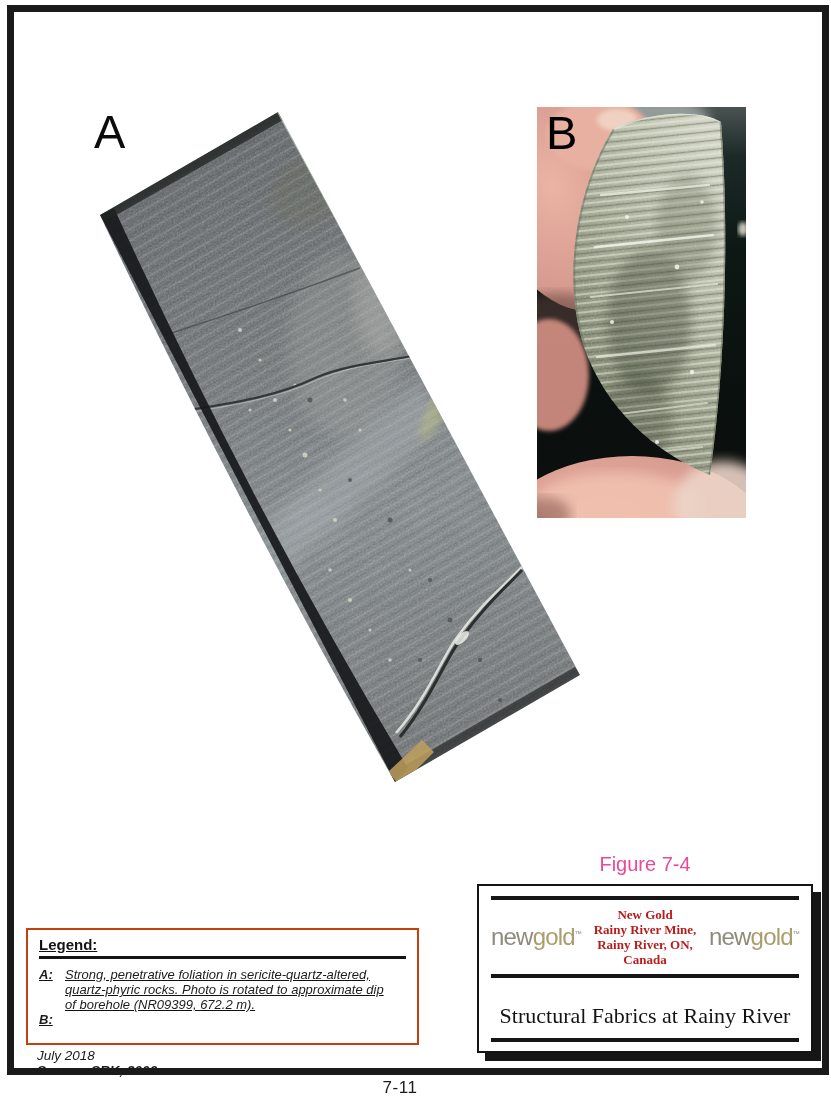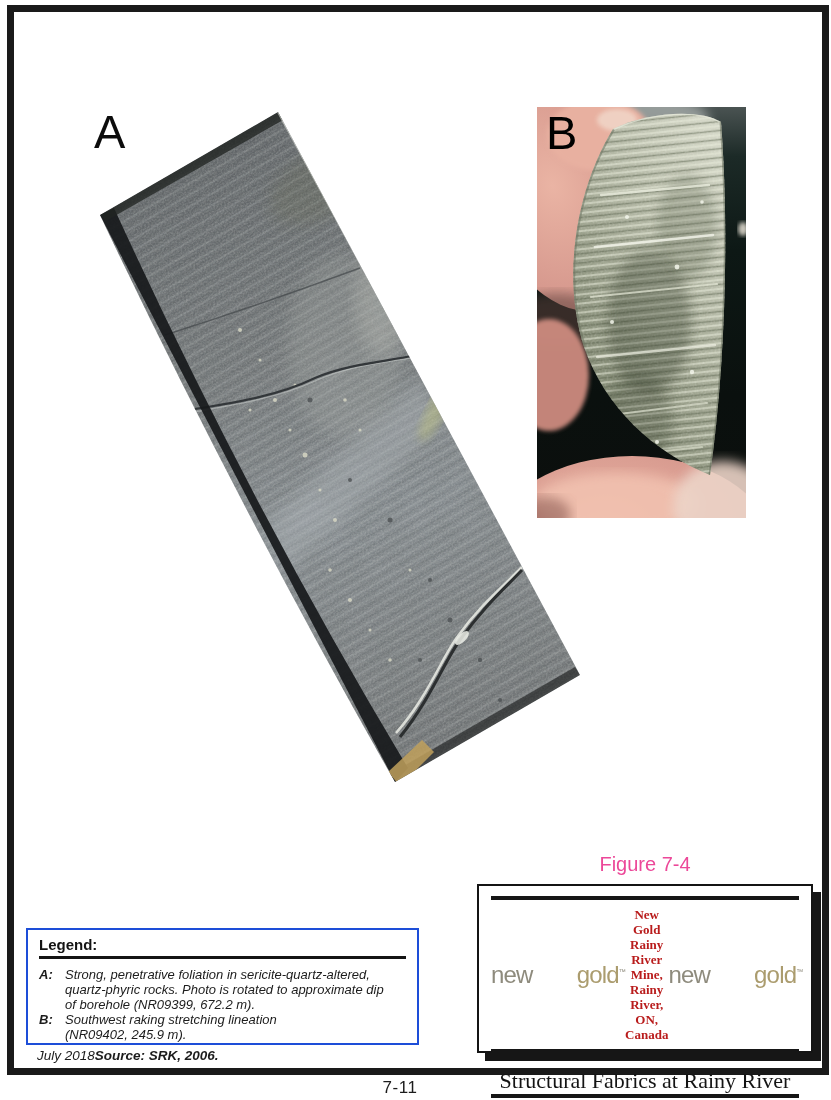--- a/index.html
+++ b/index.html
@@ -32,47 +32,48 @@
   .title-block{
     position:absolute;left:477px;top:884px;width:336px;height:169px;
     background:#fff;border:2px solid #141414;box-sizing:border-box;
     box-shadow:8px 8px 0 #161616;
     display:flex;flex-direction:column;padding:10px 12px 9px 12px;
   }
   .tb-rule{height:4px;background:var(--rule,#161616);flex:none;}
   .tb-logo-row{display:flex;align-items:center;justify-content:space-between;padding:7px 0 7px 0;}
   .logo{font-size:24px;letter-spacing:-0.8px;white-space:nowrap;}
   .logo-new{color:var(--logo-new,#8e8b7d);text-align:center;}
-  .logo-gold{color:var(--logo-gold,#ab9c6e);margin-left:44px;}
+  .logo-gold{color:var(--logo-gold,#ab9c6e);}
   .logo-tm{font-size:7px;vertical-align:super;color:var(--logo-new,#8e8b7d);}
   .tb-company{
     font-family:"Liberation Serif",serif;font-weight:bold;font-size:13px;
     line-height:15px;text-align:center;white-space:pre-line;color:#b91c1c;
   }
   .tb-title{
     flex:1;display:flex;align-items:center;justify-content:center;
     font-family:"Liberation Serif",serif;font-size:22px;color:#141414;white-space:nowrap;margin-top:15px;
   }
   
   .legend-box{
     position:absolute;left:26px;top:928px;width:393px;height:117px;
-    border:2px solid #1d4ed8;box-sizing:border-box;background:#fff;
+    border:2px solid #c2410c;box-sizing:border-box;background:#fff;
     padding:6px 11px 0 11px;
+    text-decoration:underline;
   }
   .legend-title{font-weight:bold;font-size:15px;color:#141414;}
   .legend-rule{height:3px;background:#141414;margin-top:3px;}
   .legend-items{margin-top:8px;font-style:italic;font-size:13px;line-height:15px;color:#1c1c1c;}
   .legend-item{display:flex;align-items:flex-start;}
   .li-label{font-weight:bold;width:26px;flex:none;}
   .li-text{white-space:pre-line;}
   
   .footer-row{
     position:absolute;left:26px;top:1048px;width:393px;box-sizing:border-box;
-    padding-left:11px;display:flex;justify-content:flex-start;
-    font-size:13.5px;font-style:italic;color:#1c1c1c;
+    padding-left:11px;display:flex;justify-content:space-between;
+    font-size:13.5px;font-style:italic;color:#1c1c1c;flex-direction:column;
   }
   .footer-source{font-weight:bold;}
   
   .page-number{
     position:absolute;left:0;top:1078px;width:800px;text-align:center;
     font-size:17px;letter-spacing:.5px;color:#1c1c1c;
   }
 </style>
 </head>
 <body>
@@ -286,22 +287,20 @@
     <div class="legend-rule"></div>
     <div class="legend-items">
       <div class="legend-item">
         <span class="li-label">A:</span>
         <span class="li-text">Strong, penetrative foliation in sericite-quartz-altered,
 quartz-phyric rocks. Photo is rotated to approximate dip
 of borehole (NR09399, 672.2 m).</span>
       </div>
       <div class="legend-item">
         <span class="li-label">B:</span>
-        <span class="li-text">Southwest raking stretching lineation
-(NR09402, 245.9 m).</span>
       </div>
     </div>
   </div>
 
   <div class="footer-row">
     <span class="footer-date">July 2018</span>
     <span class="footer-source">Source: SRK, 2006.</span>
   </div>
 
   <div class="page-number">7-11</div>

